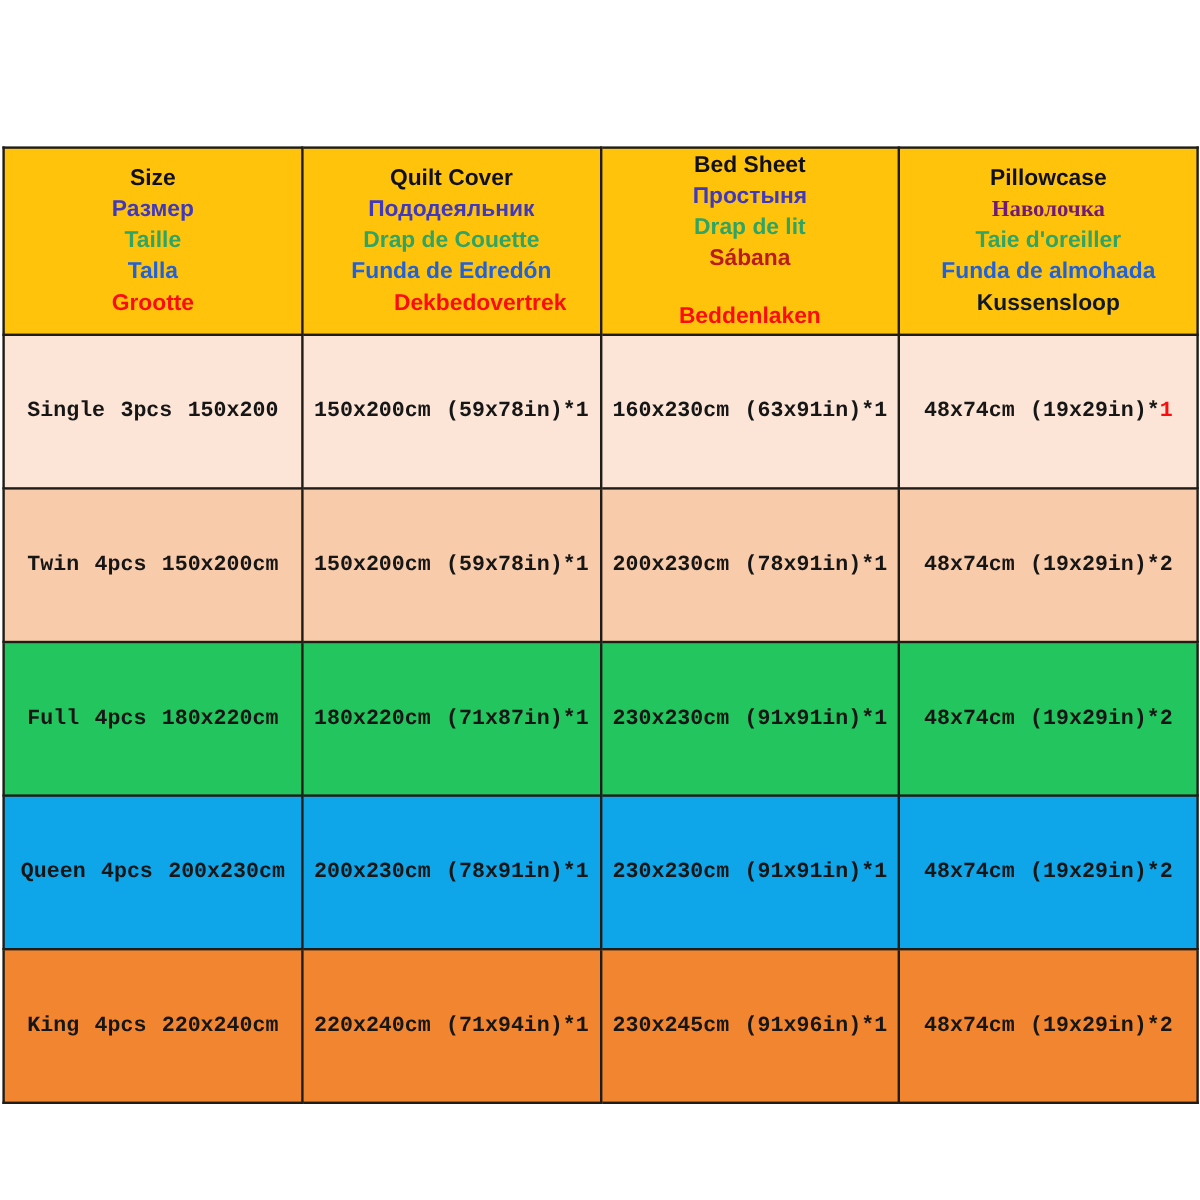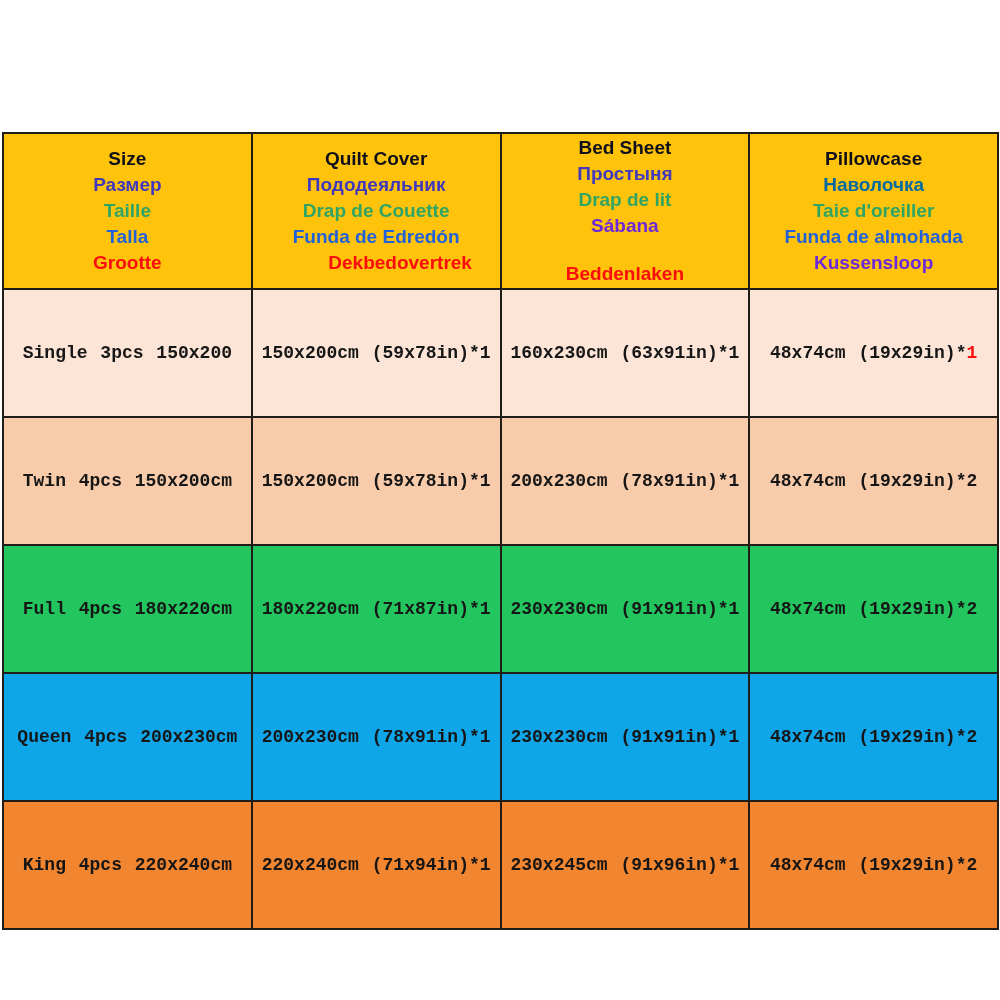--- a/index.html
+++ b/index.html
@@ -12,21 +12,21 @@
   }
   .stage {
     position: relative;
     width: 1000px;
     height: 1000px;
     background: #FFFFFF;
   }
   table.size-chart {
     position: absolute;
     left: 2px;
-    top: 132px;
+    top: 122px;
     width: 997px;
     border-collapse: collapse;
     table-layout: fixed;
   }
   table.size-chart th,
   table.size-chart td {
     border: 2px solid #201d18;
     text-align: center;
     vertical-align: middle;
     padding: 4px;
@@ -74,29 +74,29 @@
             <div class="hline" style="color: rgb(16, 16, 26);">Quilt Cover</div>
             <div class="hline" style="color: rgb(64, 57, 190);">Пододеяльник</div>
             <div class="hline" style="color: rgb(47, 164, 100);">Drap de Couette</div>
             <div class="hline" style="color: rgb(33, 97, 217);">Funda de Edredón</div>
             <div class="hline" style="color: rgb(251, 13, 13); padding-left: 48px;">Dekbedovertrek</div>
           </th>
           <th>
             <div class="hline" style="color: rgb(16, 16, 26);">Bed Sheet</div>
             <div class="hline" style="color: rgb(64, 57, 190);">Простыня</div>
             <div class="hline" style="color: rgb(47, 164, 100);">Drap de lit</div>
-            <div class="hline" style="color: #6d28d9;">Sábana</div>
+            <div class="hline" style="color: #b91c1c;">Sábana</div>
             <div class="hline" style="color: rgb(251, 13, 13); margin-top: 22px;">Beddenlaken</div>
           </th>
           <th>
             <div class="hline" style="color: rgb(16, 16, 26);">Pillowcase</div>
-            <div class="hline" style="color: #0369a1;">Наволочка</div>
+            <div class="hline" style="color: #701a75; font-family: Liberation Serif, serif;">Наволочка</div>
             <div class="hline" style="color: rgb(47, 164, 100);">Taie d'oreiller</div>
             <div class="hline" style="color: rgb(33, 97, 217);">Funda de almohada</div>
-            <div class="hline" style="color: #6d28d9;">Kussensloop</div>
+            <div class="hline" style="color: #0f172a;">Kussensloop</div>
           </th>
         </tr>
     </thead>
     <tbody>
         <tr style="background: rgb(252, 229, 215);">
           <td><span>Single 3pcs 150x200</span></td>
           <td><span>150x200cm (59x78in)*1</span></td>
           <td><span>160x230cm (63x91in)*1</span></td>
           <td><span>48x74cm (19x29in)*</span><span style="color: rgb(251, 13, 13);">1</span></td>
         </tr>

